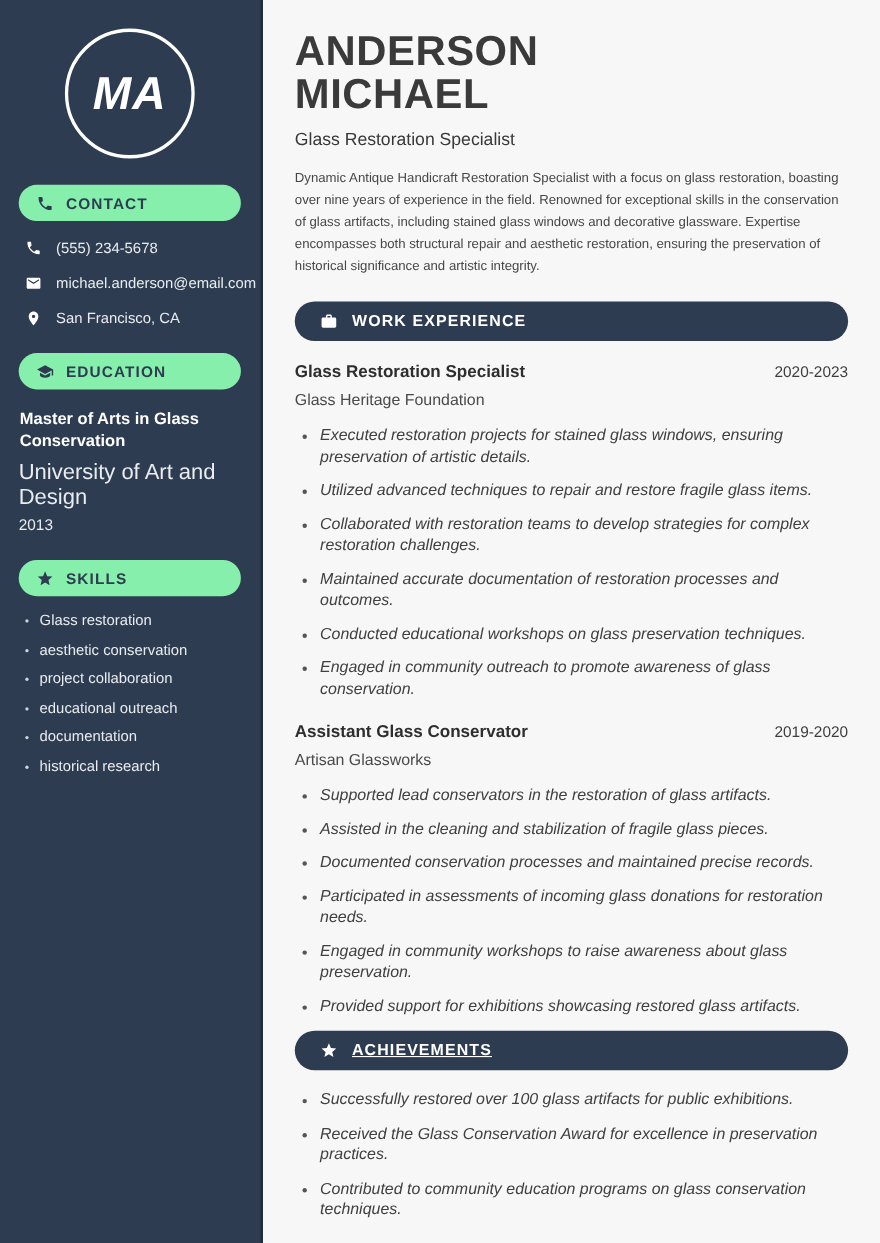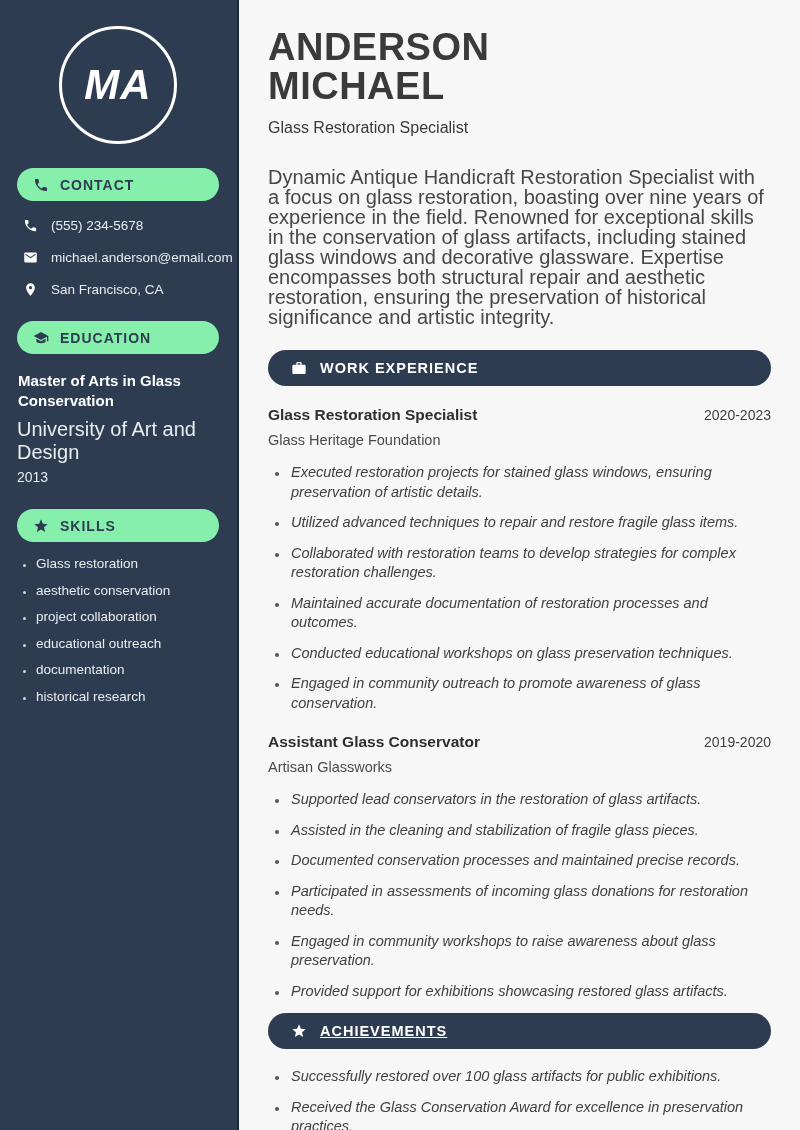--- a/index.html
+++ b/index.html
@@ -68,22 +68,22 @@
     padding:28px 29px 0 29px;
   }
   .name{
     font-size:38px;font-weight:800;color:var(--ink);
     line-height:39px;letter-spacing:0.5px;
   }
   .job-title-top{
     margin-top:13px;font-size:16px;color:#383838;
   }
   .summary{
-    margin-top:30px;
-    font-size:20px;line-height:20px;color:var(--body-ink);
+    margin-top:14px;
+    font-size:12px;line-height:20px;color:var(--body-ink);
   }
   .banner{
     margin-top:23px;
     background:var(--navy);
     border-radius:999px;height:36px;
     display:flex;align-items:center;gap:13px;
     padding:0 23px;
     color:#fff;font-weight:700;font-size:14.5px;letter-spacing:1px;
   }
   .banner svg{width:16px;height:16px;fill:#fff;flex:0 0 auto;}

